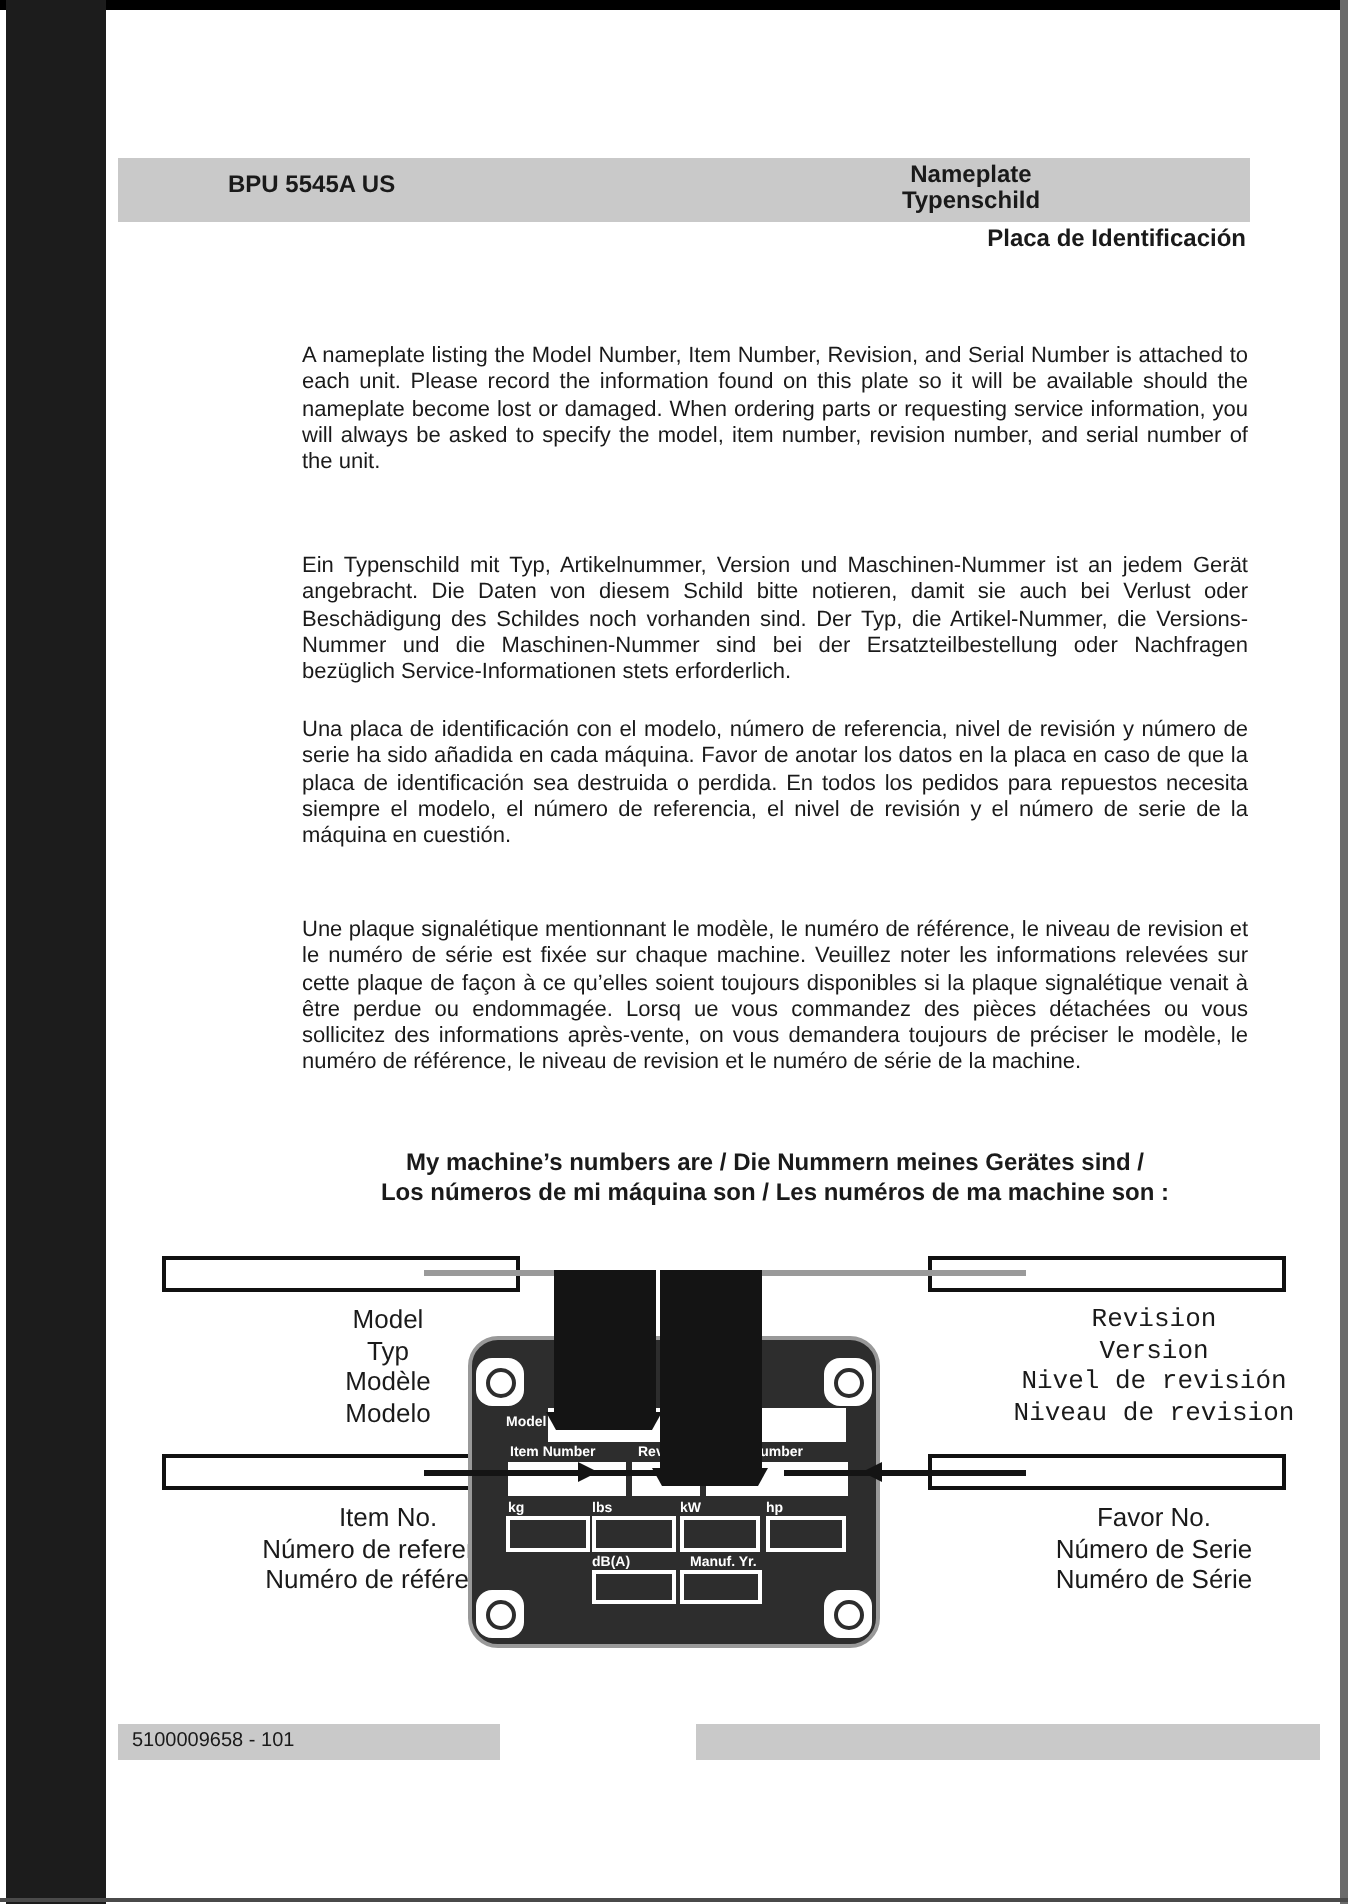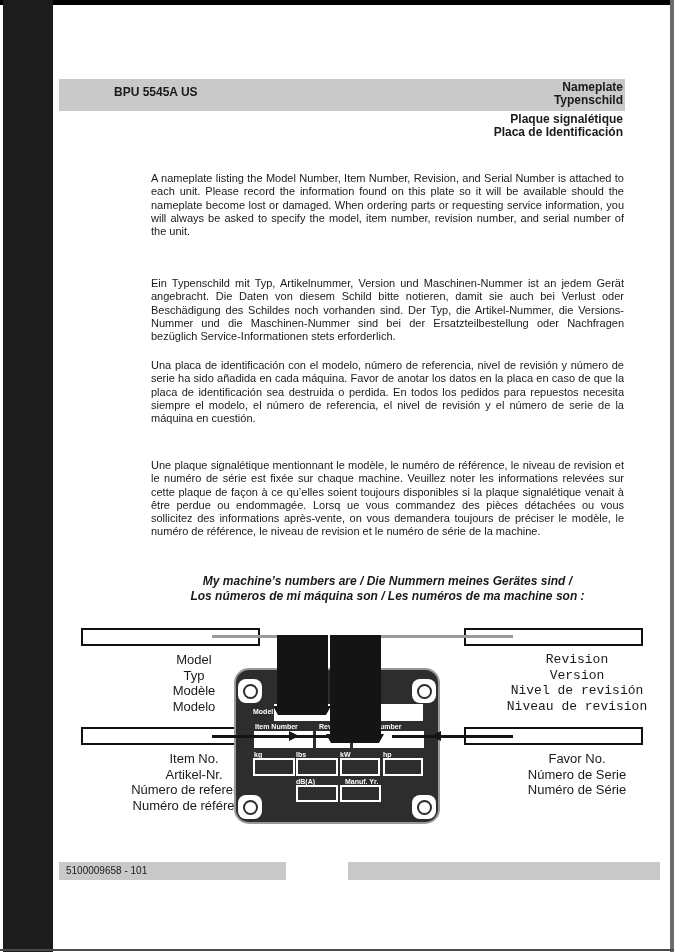--- a/index.html
+++ b/index.html
@@ -10,33 +10,33 @@
   
   .frame-top{left:0;top:0;width:674px;height:5px;background:#000;}
   .frame-left{left:3px;top:0;width:2px;height:952px;background:#1c1c1c;}
   .frame-right{left:670px;top:0;width:2px;height:952px;background:#6b6b6b;}
   .frame-bottom{left:0;top:949px;width:674px;height:2px;background:#4a4a4a;}
 
   
   .header-bar{left:59px;top:79px;width:518px;height:32px;background:#c9c9c9;}
   .product-code{left:66px;top:85px;font-size:12px;font-weight:bold;}
   .titles{left:300px;width:275px;text-align:right;font-size:12px;font-weight:bold;line-height:12.5px;}
-  .titles-top{top:81px;}
+  .titles-top{top:81px;text-align:center;}
   .titles-bottom{top:113px;}
 
   
   .para{left:103px;width:473px;font-size:11px;line-height:13.3px;text-align:justify;text-justify:inter-word;}
   .p-en{top:172px;}
   .p-de{top:277px;}
   .p-es{top:359px;}
   .p-fr{top:459px;}
 
   
   .dheading{left:103px;top:574px;width:473px;text-align:center;
-            font-size:12px;font-weight:bold;font-style:italic;line-height:15px;}
+            font-size:12px;font-weight:bold;line-height:15px;}
 
   
   .wbox{width:127px;height:14px;background:#fff;border:2px solid #111;}
   .wb-tl{left:81px;top:628px;}
   .wb-tr{left:464px;top:628px;}
   .wb-bl{left:81px;top:727px;}
   .wb-br{left:464px;top:727px;}
 
   
   .stack{width:200px;text-align:center;font-size:13px;line-height:15.5px;}
@@ -69,42 +69,41 @@
   .sc-tr{left:176px;top:9px;}
   .sc-bl{left:2px;top:125px;}
   .sc-br{left:176px;top:125px;}
   .screw-hole{width:11px;height:11px;border:2.5px solid #2d2d2d;border-radius:50%;background:#fff;}
   .pl-label{position:absolute;color:#fff;font-weight:bold;font-size:7px;line-height:7px;white-space:nowrap;}
   .pfield{position:absolute;background:#fff;}
   .pobox{position:absolute;border:2px solid #fff;background:transparent;box-sizing:border-box;}
 
   
   .fbar{background:#c9c9c9;height:18px;top:862px;}
-  .fbar-left{left:59px;width:227px;font-size:10px;line-height:18px;padding-left:7px;box-sizing:border-box;}
+  .fbar-left{left:59px;width:191px;font-size:10px;line-height:18px;padding-left:7px;box-sizing:border-box;}
   .fbar-right{left:348px;width:264px;}
   .page-num{left:286px;top:862px;width:62px;height:18px;text-align:center;font-size:11px;font-weight:bold;line-height:18px;}
 </style>
 </head>
 <body>
 
 <div class="page">
 
   <div class="abs frame-top"></div>
   <div class="abs frame-left"></div>
   <div class="abs frame-right"></div>
   <div class="abs frame-bottom"></div>
 
   <div class="abs header-bar"></div>
   <div class="abs product-code">BPU 5545A US</div>
   <div class="abs titles titles-top">
     <div>Nameplate</div>
     <div>Typenschild</div>
   </div>
   <div class="abs titles titles-bottom">
-    <div>Plaque signalétique</div>
     <div>Placa de Identificación</div>
   </div>
 
   <div class="abs para p-en">A nameplate listing the Model Number, Item Number, Revision, and Serial Number is attached to each unit. Please record the information found on this plate so it will be available should the nameplate become lost or damaged. When ordering parts or requesting service information, you will always be asked to specify the model, item number, revision number, and serial number of the unit.</div>
   <div class="abs para p-de">Ein Typenschild mit Typ, Artikelnummer, Version und Maschinen-Nummer ist an jedem Gerät angebracht. Die Daten von diesem Schild bitte notieren, damit sie auch bei Verlust oder Beschädigung des Schildes noch vorhanden sind. Der Typ, die Artikel-Nummer, die Versions- Nummer und die Maschinen-Nummer sind bei der Ersatzteilbestellung oder Nachfragen bezüglich Service-Informationen stets erforderlich.</div>
   <div class="abs para p-es">Una placa de identificación con el modelo, número de referencia, nivel de revisión y número de serie ha sido añadida en cada máquina. Favor de anotar los datos en la placa en caso de que la placa de identificación sea destruida o perdida. En todos los pedidos para repuestos necesita siempre el modelo, el número de referencia, el nivel de revisión y el número de serie de la máquina en cuestión.</div>
   <div class="abs para p-fr">Une plaque signalétique mentionnant le modèle, le numéro de référence, le niveau de revision et le numéro de série est fixée sur chaque machine. Veuillez noter les informations relevées sur cette plaque de façon à ce qu’elles soient toujours disponibles si la plaque signalétique venait à être perdue ou endommagée. Lorsq ue vous commandez des pièces détachées ou vous sollicitez des informations après-vente, on vous demandera toujours de préciser le modèle, le numéro de référence, le niveau de revision et le numéro de série de la machine.</div>
 
   <div class="abs dheading">
     <div>My machine’s numbers are / Die Nummern meines Gerätes sind /</div>
@@ -123,21 +122,20 @@
     <div>Modelo</div>
   </div>
   <div class="abs stack st-rev">
     <div>Revision</div>
     <div>Version</div>
     <div>Nivel de revisión</div>
     <div>Niveau de revision</div>
   </div>
   <div class="abs stack st-item">
     <div>Item No.</div>
-    <div>Artikel-Nr.</div>
     <div>Número de referencia</div>
     <div>Numéro de référence</div>
   </div>
   <div class="abs stack st-serial">
     <div>Favor No.</div>
     <div>Número de Serie</div>
     <div>Numéro de Série</div>
   </div>
 
   <div class="abs plate">

